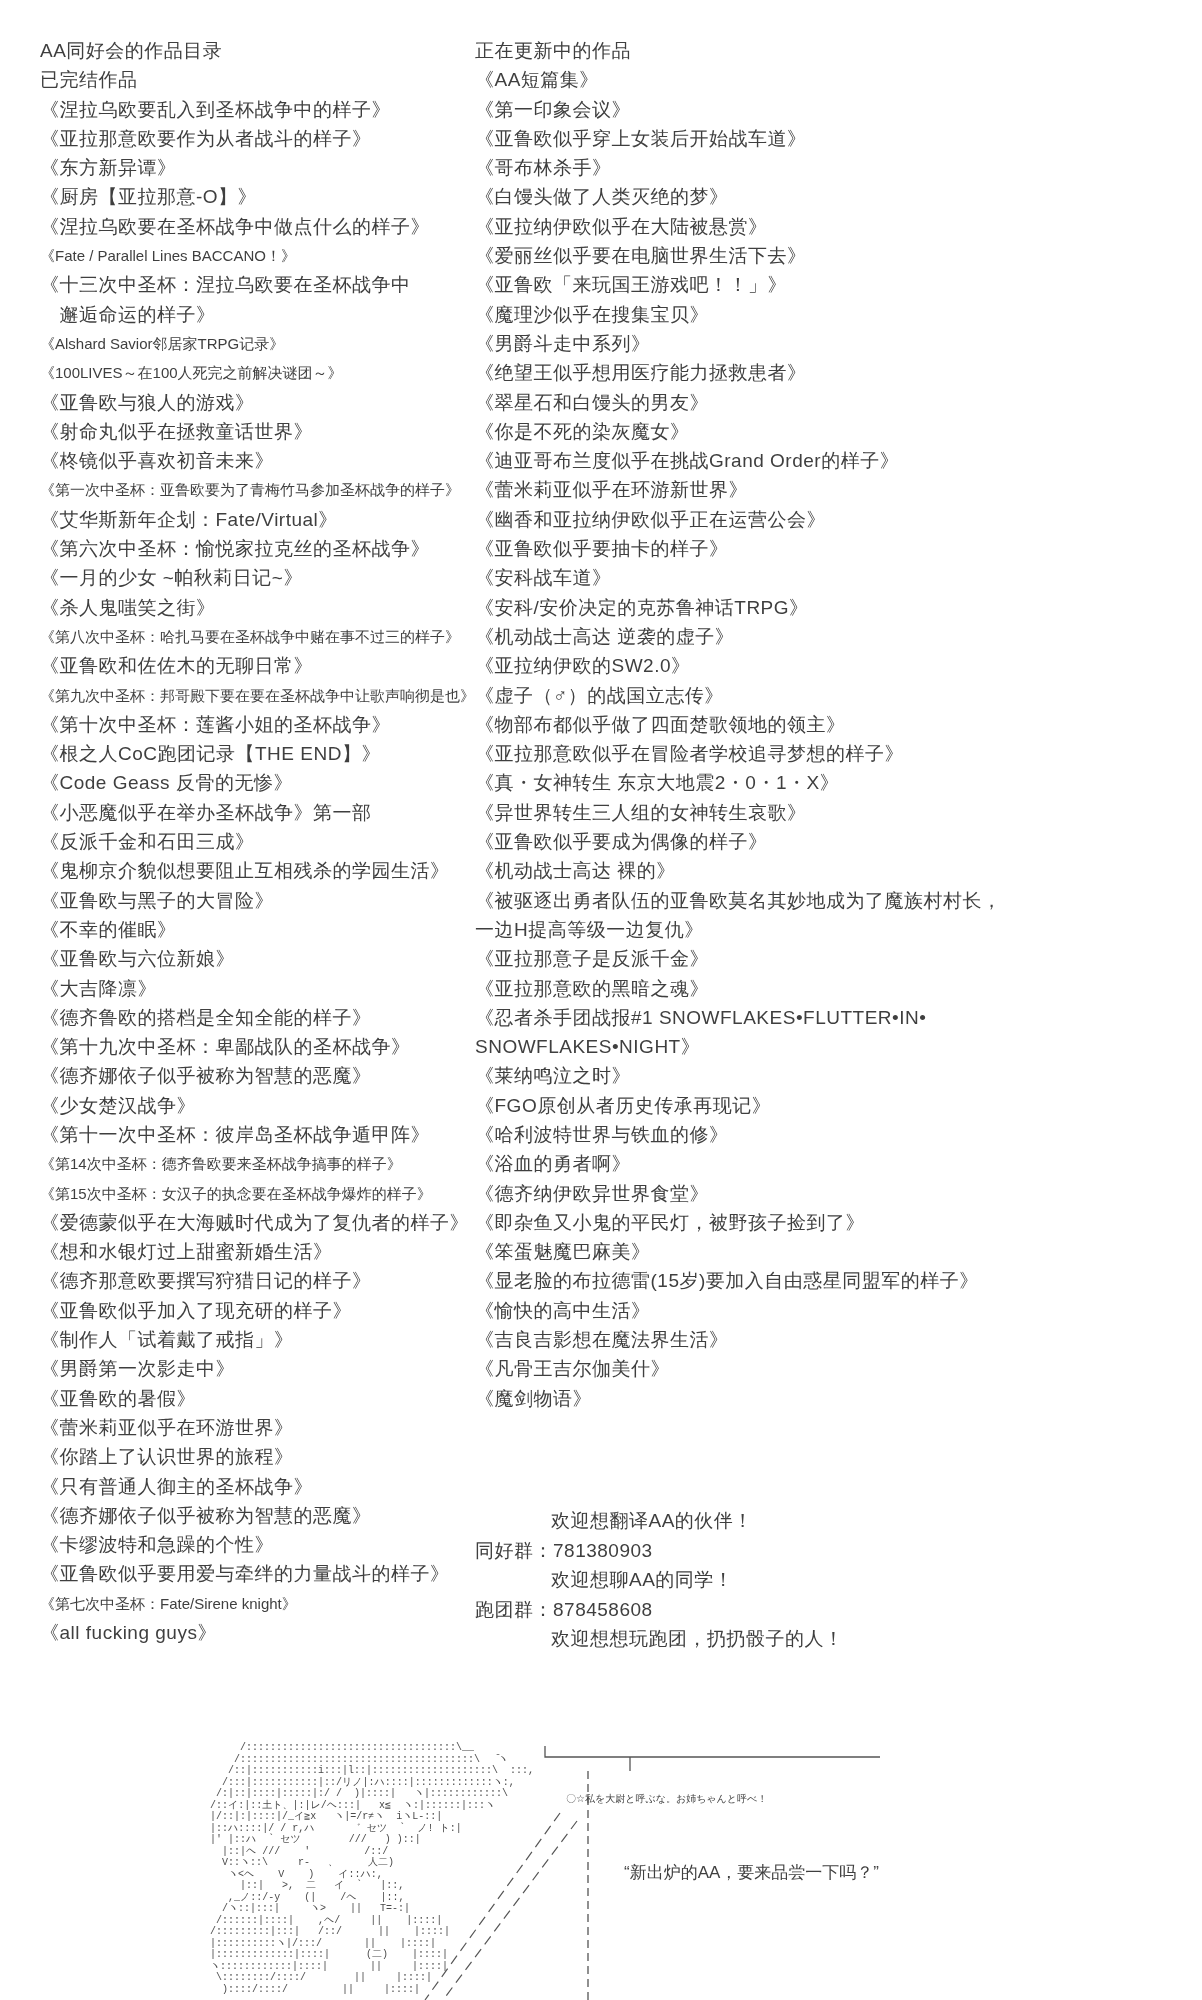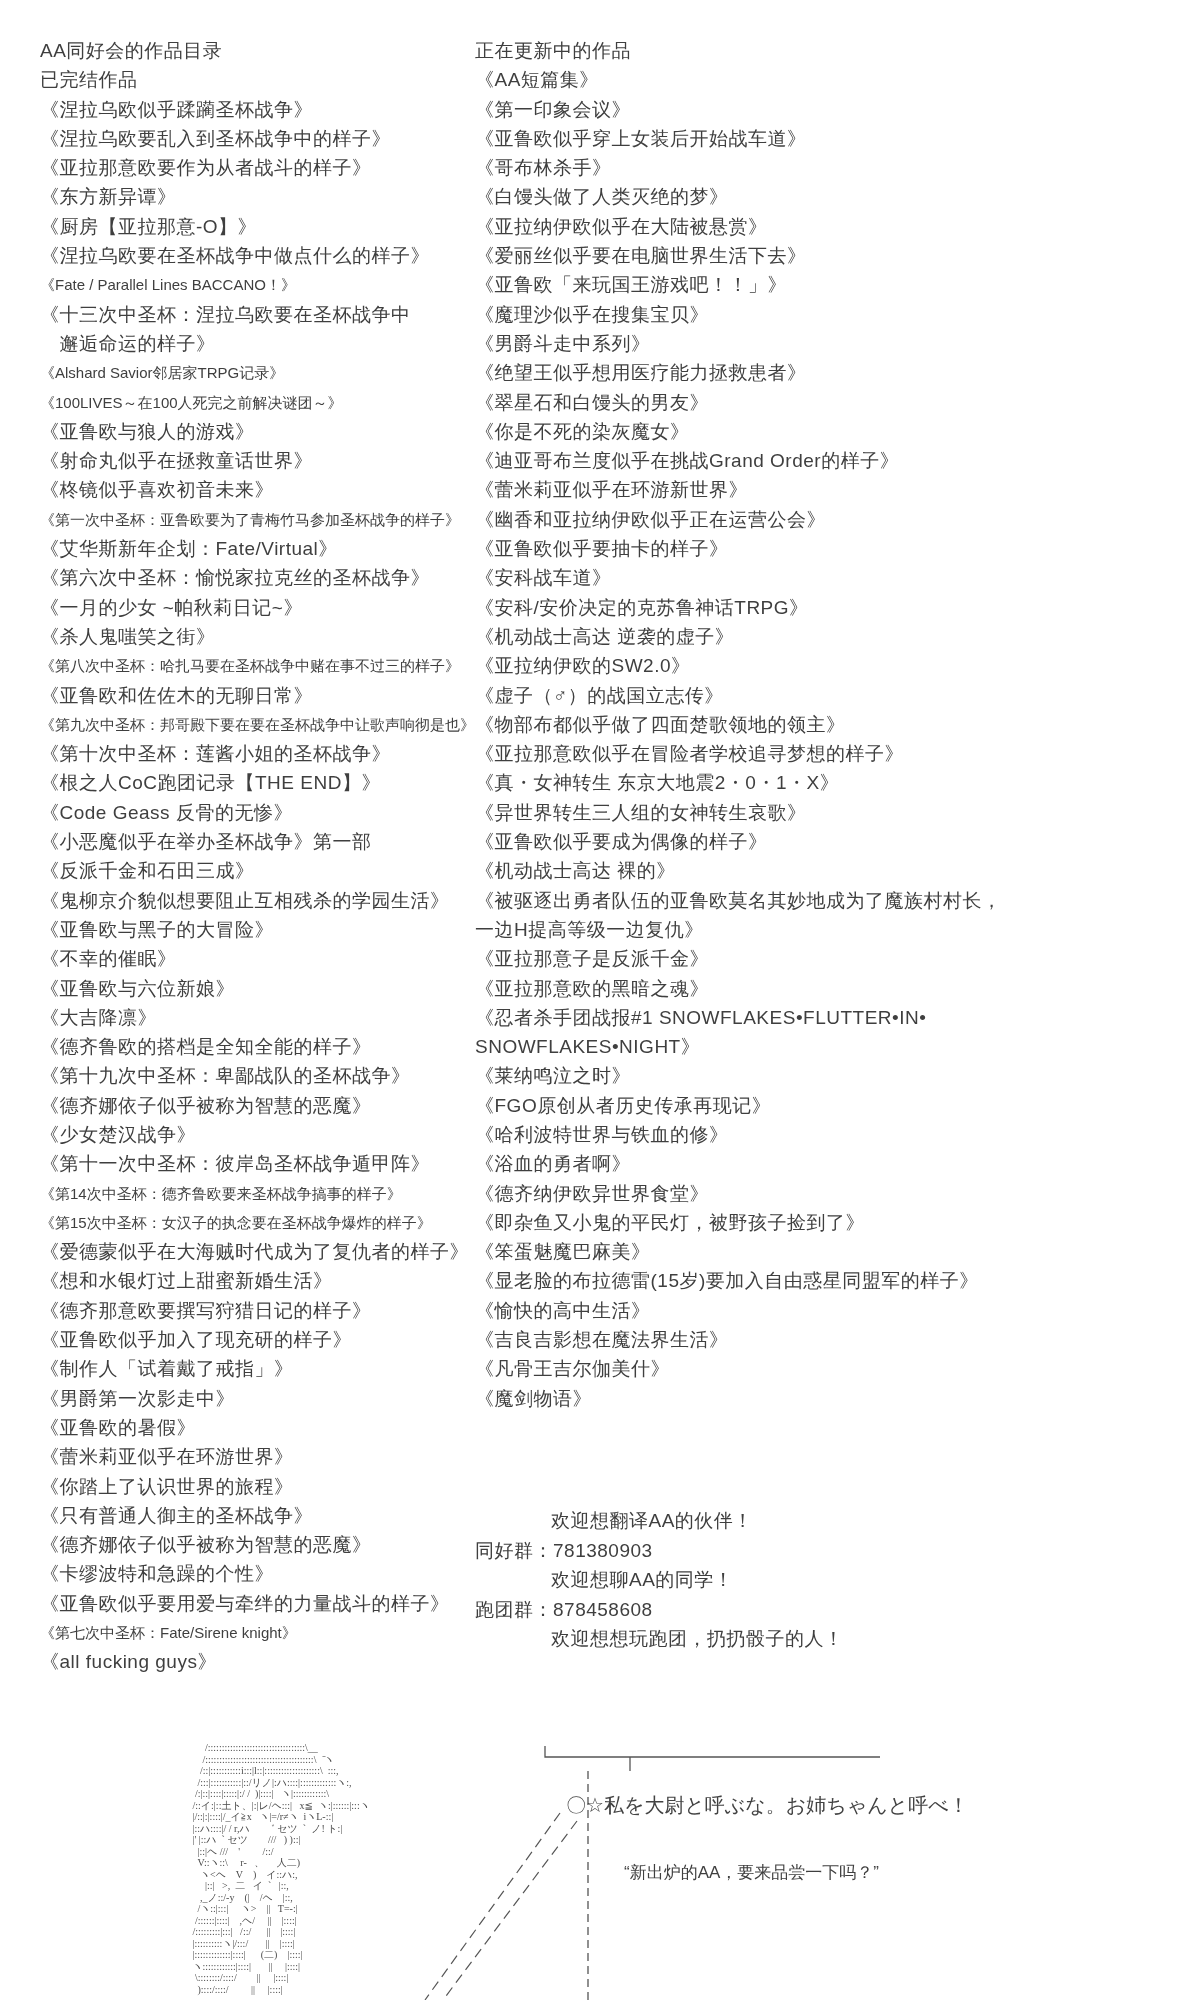--- a/index.html
+++ b/index.html
@@ -11,35 +11,34 @@
   .col{position:absolute;top:36px;}
   #left-col{left:40px;width:436px;}
   #right-col{left:475px;width:720px;}
   .line{font-size:19px;line-height:29.3px;white-space:pre;letter-spacing:0.5px;}
   .line.small{font-size:15px;letter-spacing:0px;}
   #contact{position:absolute;left:475px;top:1506px;}
   .contact-line{font-size:19px;line-height:29.6px;white-space:pre;letter-spacing:0.5px;}
   .contact-note{padding-left:76px;}
   #ascii-art{
     position:absolute;left:180px;top:1742px;margin:0;
-    font-family:Liberation Serif, serif;
+    font-family:Liberation Mono, monospace;
     font-size:10px;line-height:11.5px;color:#4a4a4a;white-space:pre;
   }
   #sign-svg{position:absolute;left:380px;top:1735px;}
-  #speech-jp{position:absolute;left:566px;top:1792px;font-size:20px;white-space:pre;color:#424242;}
+  #speech-jp{position:absolute;left:566px;top:1792px;font-size:10px;white-space:pre;color:#424242;}
   #speech-cn{position:absolute;left:624px;top:1861px;font-size:17px;white-space:pre;color:#3f3f3f;}
 </style>
 </head>
 <body>
 
 <div class="col" id="left-col">
   <div class="line">AA同好会的作品目录</div>
   <div class="line">已完结作品</div>
   <div>
-      <div class="line">《涅拉乌欧似乎蹂躏圣杯战争》</div>
       <div class="line">《涅拉乌欧要乱入到圣杯战争中的样子》</div>
       <div class="line">《亚拉那意欧要作为从者战斗的样子》</div>
       <div class="line">《东方新异谭》</div>
       <div class="line">《厨房【亚拉那意-O】》</div>
       <div class="line">《涅拉乌欧要在圣杯战争中做点什么的样子》</div>
       <div class="line small">《Fate / Parallel Lines BACCANO！》</div>
       <div class="line">《十三次中圣杯：涅拉乌欧要在圣杯战争中</div>
       <div class="line">　邂逅命运的样子》</div>
       <div class="line small">《Alshard Savior邻居家TRPG记录》</div>
       <div class="line small">《100LIVES～在100人死完之前解决谜团～》</div>

